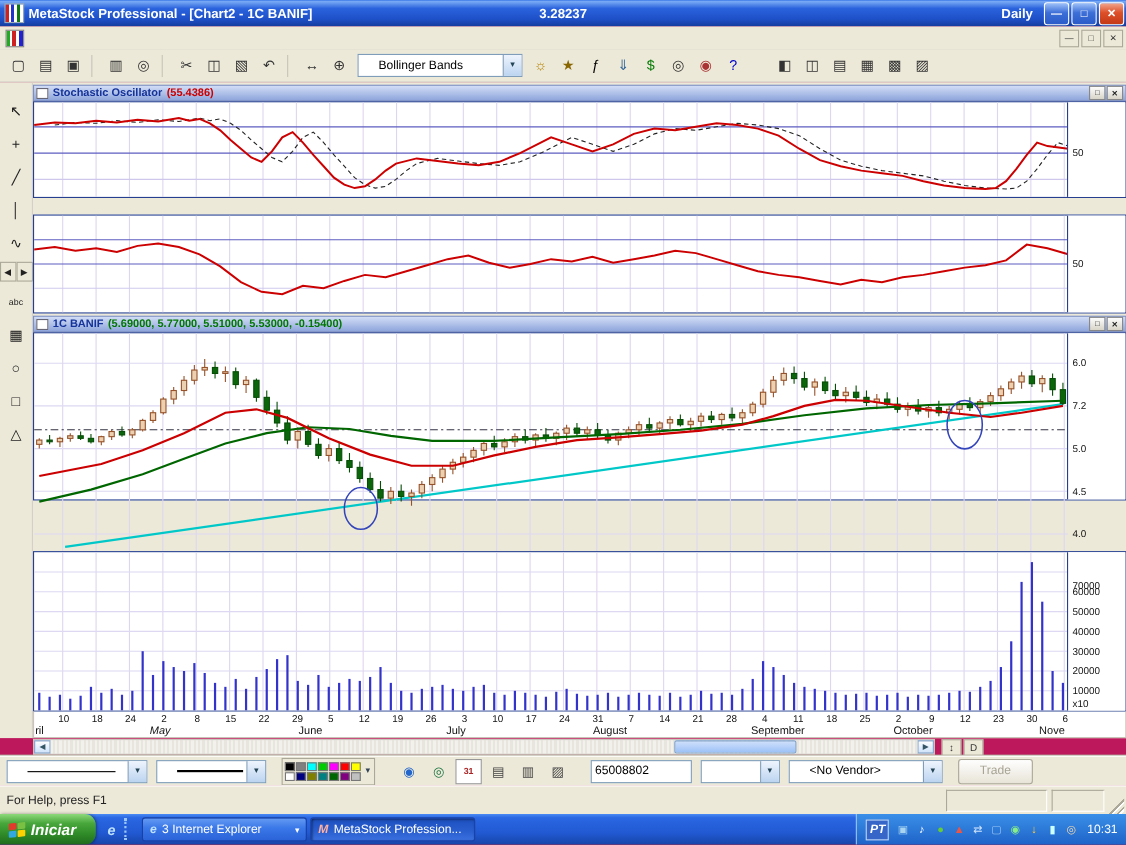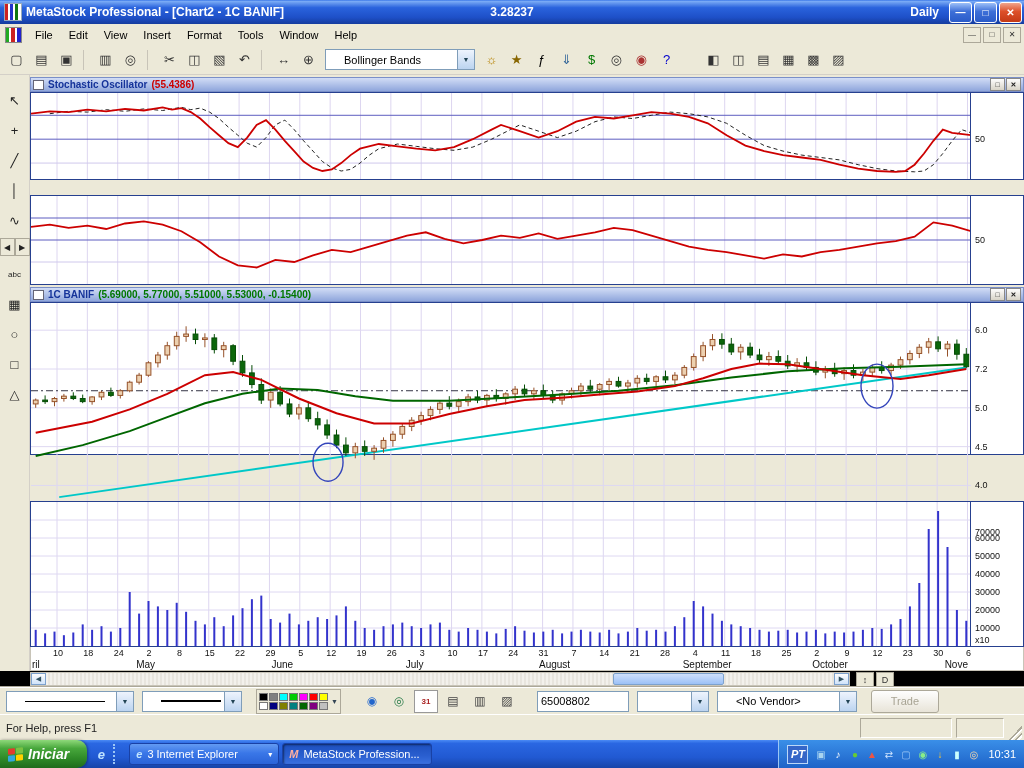--- a/index.html
+++ b/index.html
@@ -1,17 +1,17 @@
 <!DOCTYPE html>
 <html><head>
 <meta charset="utf-8">
 <style>
   html,body{margin:0;padding:0;background:#555;}
   #app{position:relative;width:1024px;height:768px;overflow:hidden;
-       font-family:"Liberation Sans",sans-serif;font-size:11px;background:#000000;
+       font-family:"Liberation Sans",sans-serif;font-size:11px;background:#be185d;
        -webkit-font-smoothing:antialiased;}
   
   #titlebar{position:absolute;left:0;top:0;width:1024px;height:24px;display:flex;align-items:center;
     background:linear-gradient(180deg,#3a77e8 0%,#79aaf5 6%,#2a63dd 32%,#1e50c8 72%,#143c9e 100%);
     color:#fff;font-weight:bold;font-size:12px;padding:0 2px;box-sizing:border-box;}
   .app-ico{width:16px;height:16px;margin:0 4px 0 2px;border:1px solid #9ab;background:
     linear-gradient(90deg,#c22 0 3px,#fff 3px 5px,#23c 5px 8px,#fff 8px 10px,#171 10px 13px,#fff 13px);}
   #title-center{position:absolute;left:300px;width:424px;text-align:center;pointer-events:none;}
   #periodicity{margin-left:auto;margin-right:8px;}
   .win-btn{width:21px;height:19px;margin-left:2px;border:1px solid #fff;border-radius:3px;
@@ -140,30 +140,20 @@
     <span>MetaStock Professional - [Chart2 - 1C BANIF]</span>
     <span id="title-center">3.28237</span>
     <span id="periodicity">Daily</span>
     <div class="win-btn">—</div>
     <div class="win-btn">□</div>
     <div class="win-btn close">✕</div>
   </div>
 
   <div id="menubar">
     <div class="child-ico"></div>
-    <div id="menu-items" style="display:flex;">
-        <div class="menu-item">File</div>
-        <div class="menu-item">Edit</div>
-        <div class="menu-item">View</div>
-        <div class="menu-item">Insert</div>
-        <div class="menu-item">Format</div>
-        <div class="menu-item">Tools</div>
-        <div class="menu-item">Window</div>
-        <div class="menu-item">Help</div>
-      </div>
     <div id="menu-ctrl">
       <div class="mini-btn">—</div>
       <div class="mini-btn">□</div>
       <div class="mini-btn">✕</div>
     </div>
   </div>
 
   <div id="toolbar">
     <span id="tb-file" style="display: flex;">
         <div class="tbtn">▢</div>
@@ -781,21 +771,21 @@
         <div class="xtick" style="left: 684.7px;">11</div>
         <div class="xtick" style="left: 715.05px;">18</div>
         <div class="xtick" style="left: 745.4px;">25</div>
         <div class="xtick" style="left: 775.75px;">2</div>
         <div class="xtick" style="left: 806.1px;">9</div>
         <div class="xtick" style="left: 836.45px;">12</div>
         <div class="xtick" style="left: 866.8px;">23</div>
         <div class="xtick" style="left: 897.15px;">30</div>
         <div class="xtick" style="left: 927.5px;">6</div>
         <div class="xmonth" style="left: 0.939px;">ril</div>
-        <div class="xmonth" style="left: 105.168px;">May</div>
+        <div class="xmonth" style="left: 105.168px; font-style: italic;">May</div>
         <div class="xmonth" style="left: 240.384px;">June</div>
         <div class="xmonth" style="left: 374.661px;">July</div>
         <div class="xmonth" style="left: 507.999px;">August</div>
         <div class="xmonth" style="left: 651.666px;">September</div>
         <div class="xmonth" style="left: 781.248px;">October</div>
         <div class="xmonth" style="left: 913.647px;">Nove</div>
       </div>
   </div>
 
   <div id="hscroll">

